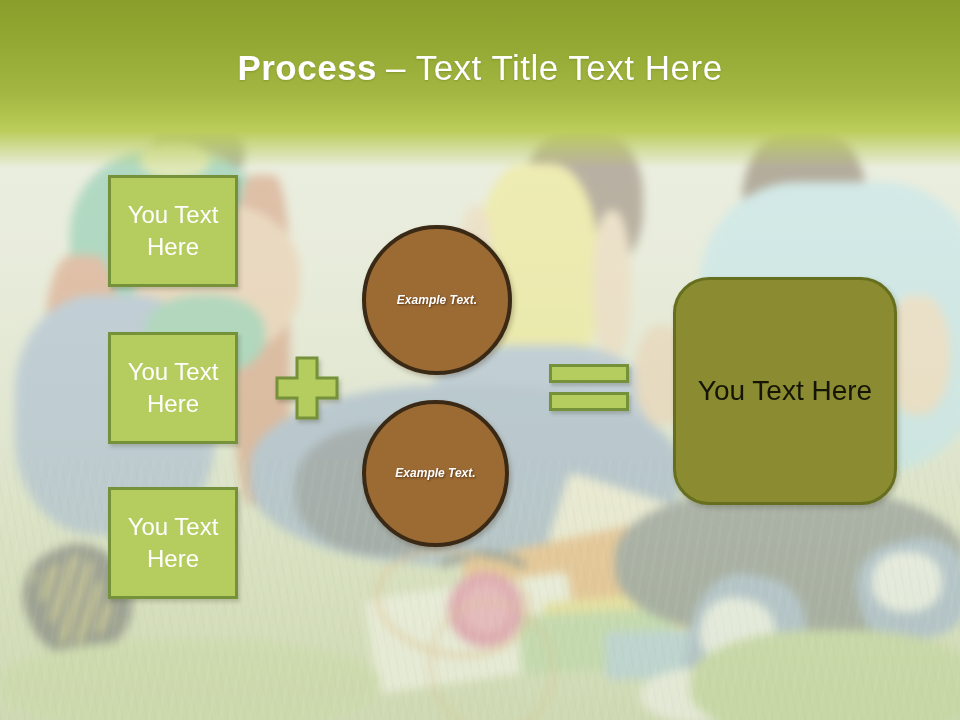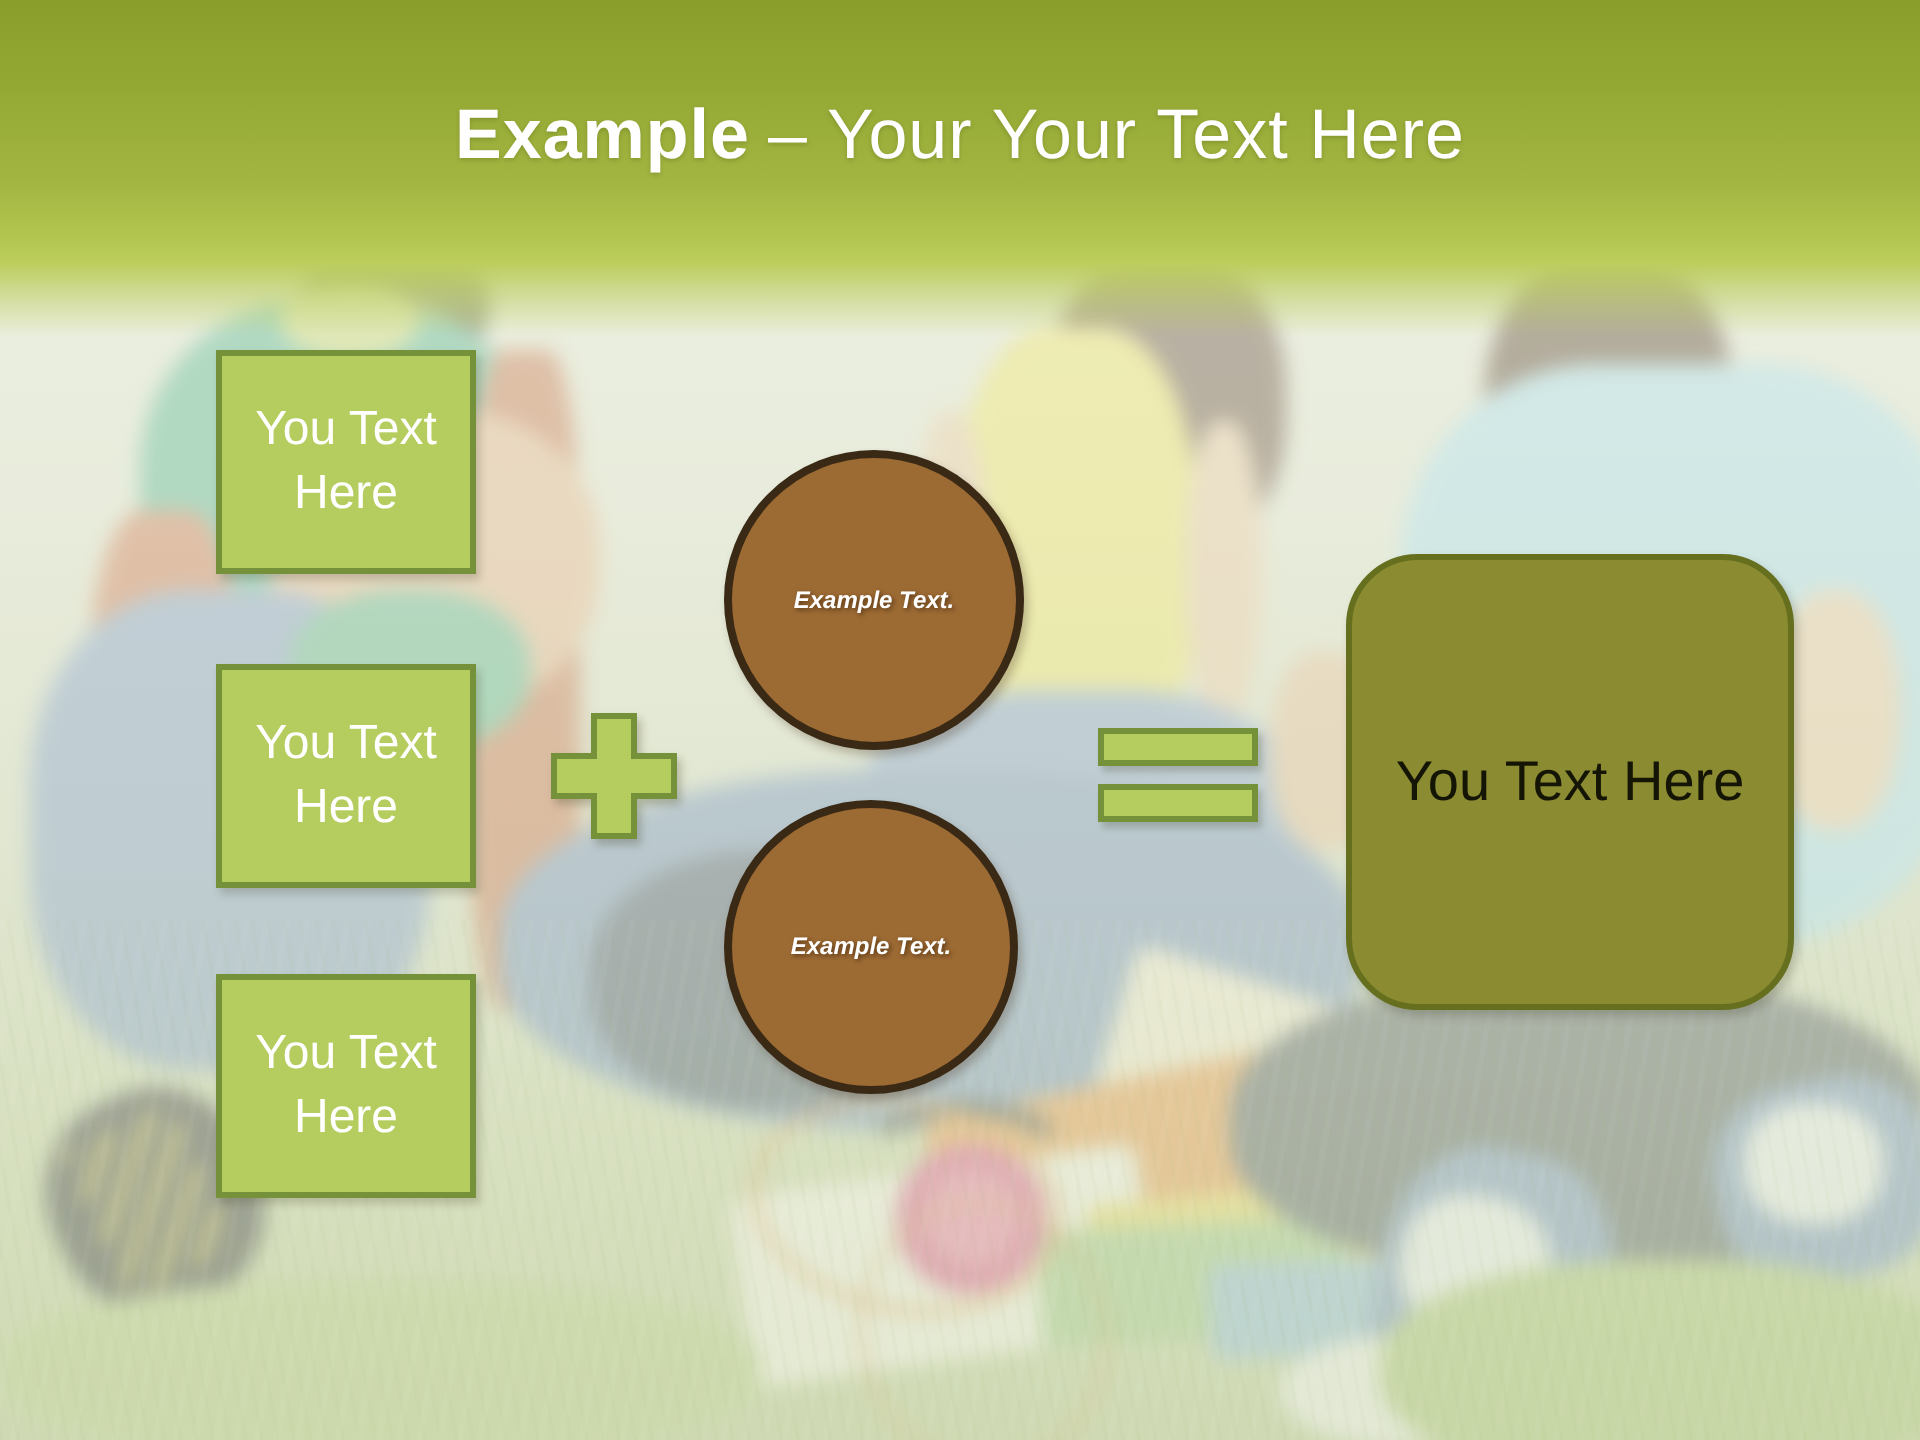--- a/index.html
+++ b/index.html
@@ -131,21 +131,21 @@
     <div class="b-sneaker2"></div>
     <div class="b-sneaker2-laces"></div>
     <div class="b-grass-br"></div>
     <div class="b-grass-bl"></div>
   </div>
   <div class="grass-tex"></div>
   <div class="wash"></div>
 
   <div class="header"></div>
   <div class="title">
-    <span class="tb">Example</span><span class="tr">– Your Your Text Here</span>
+    <span class="tb">Process</span><span class="tr">– Text Title Text Here</span>
   </div>
 
   <div class="ibox ibox1">You Text Here</div>
   <div class="ibox ibox2">You Text Here</div>
   <div class="ibox ibox3">You Text Here</div>
 
   <svg class="plus" viewBox="0 0 66 66">
     <path d="M23 3 h20 v20 h20 v20 h-20 v20 h-20 v-20 h-20 v-20 h20 z" fill="#b5cc5e" stroke="#75923a" stroke-width="3"></path>
   </svg>
 

